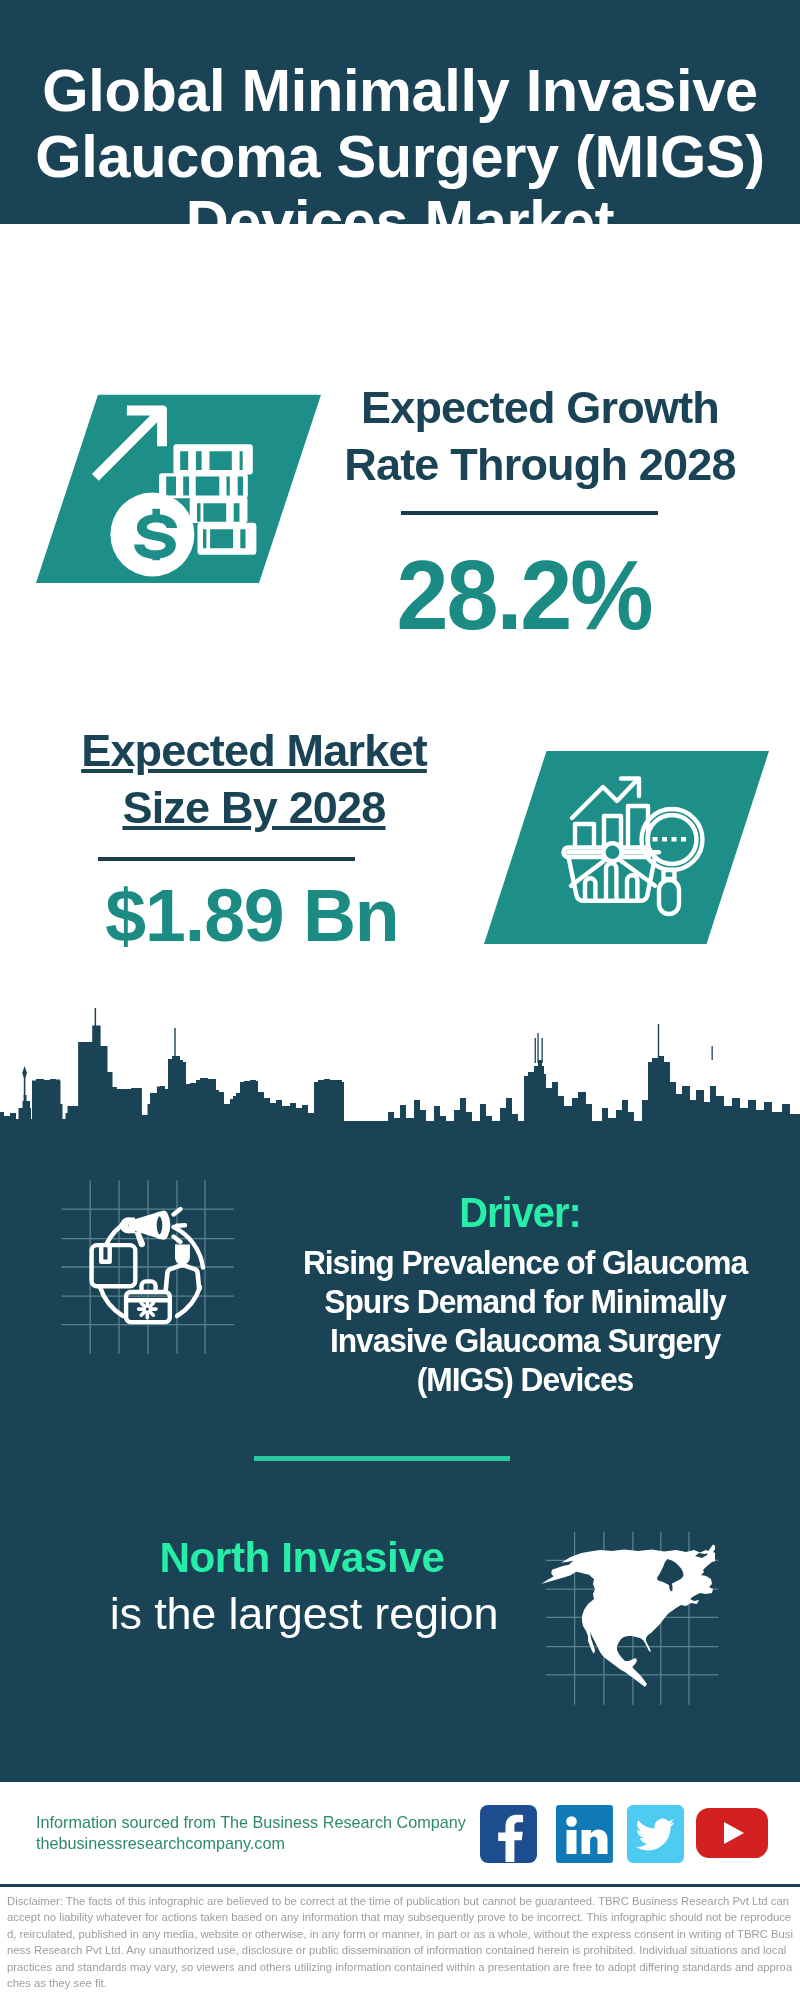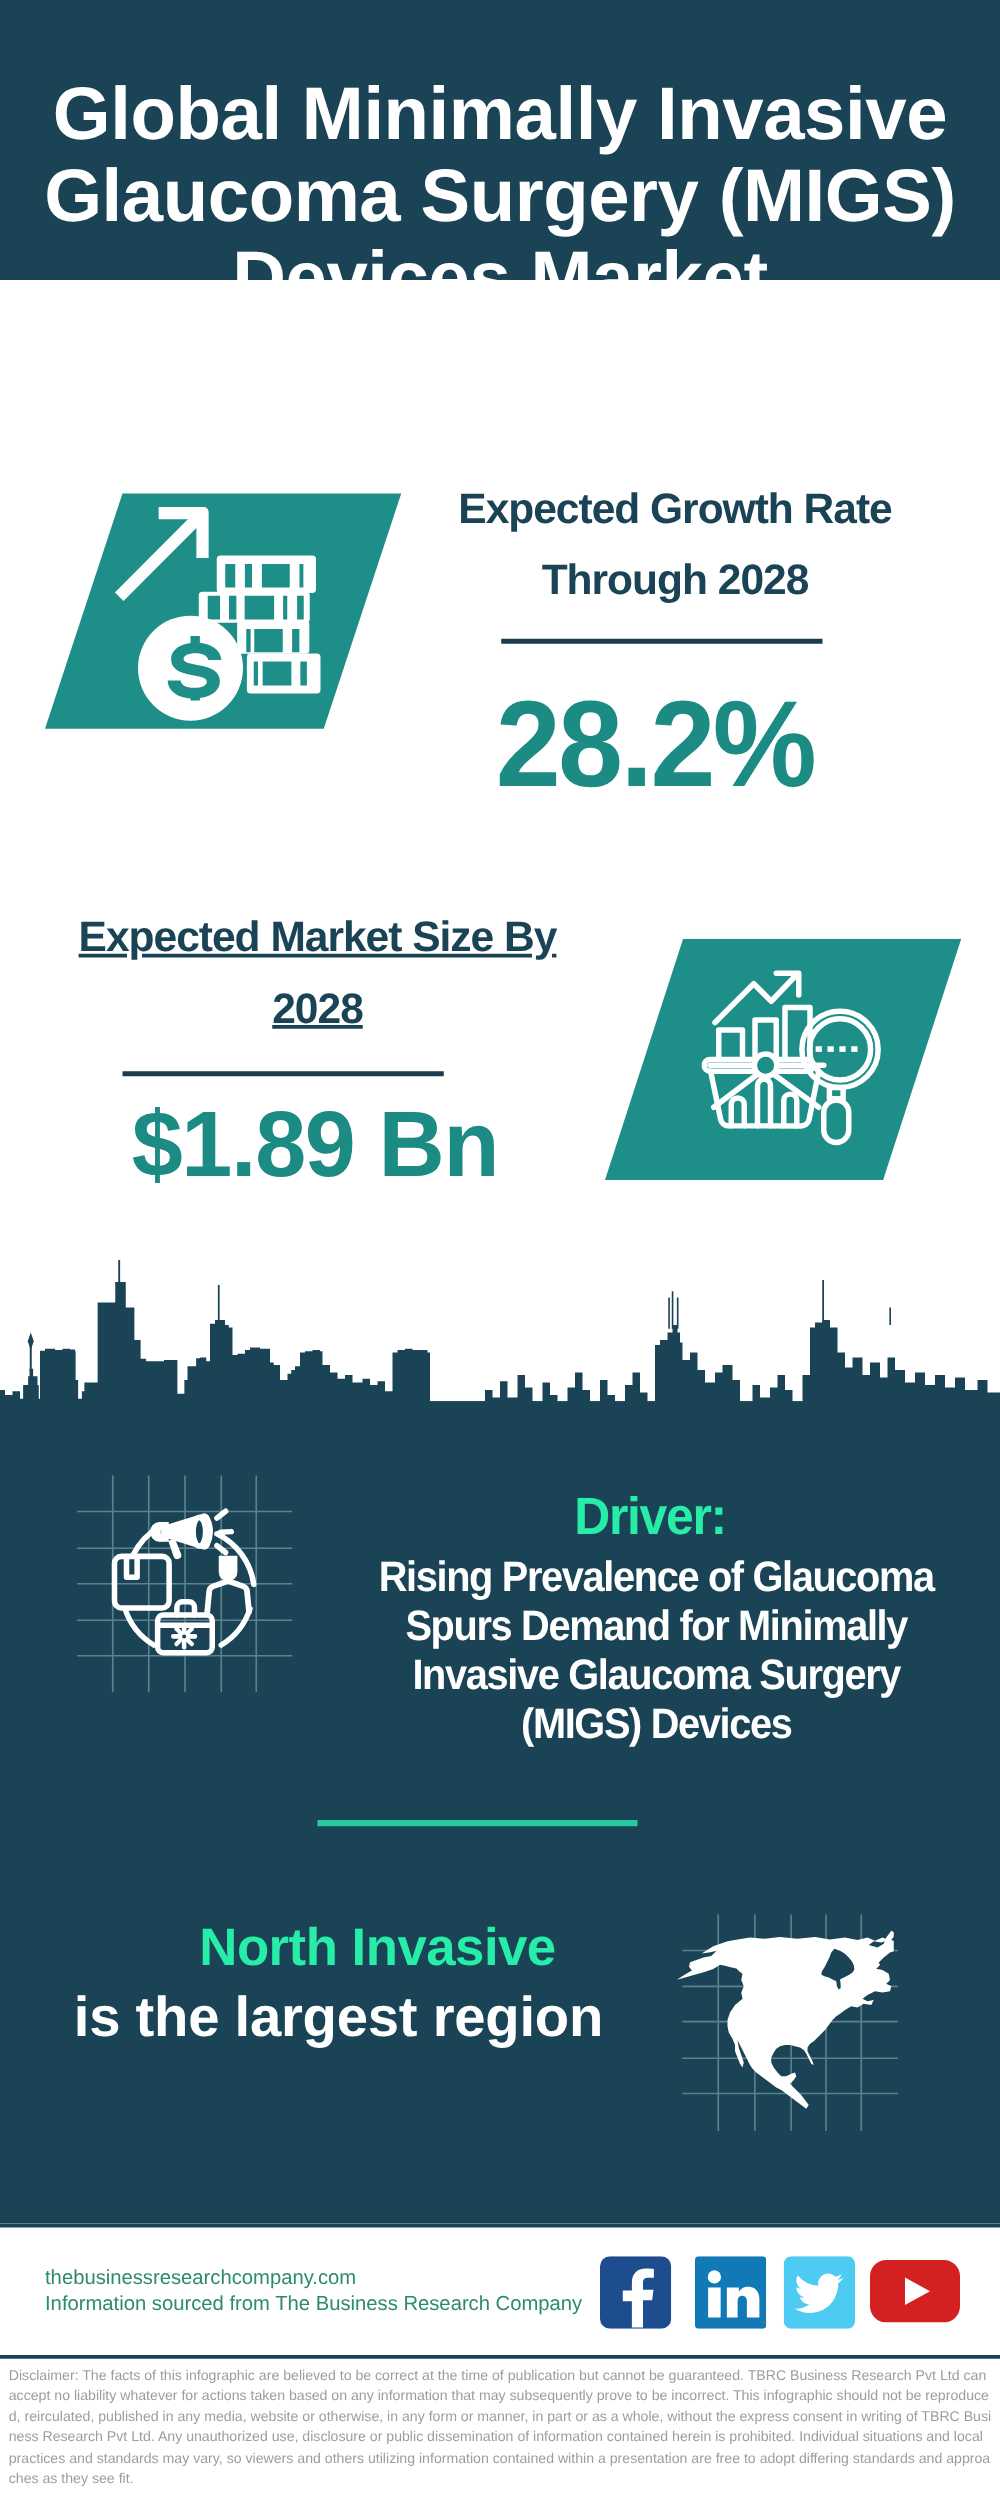--- a/index.html
+++ b/index.html
@@ -6,21 +6,21 @@
   html,body{width:800px;height:2000px;}
   body{background:#fff;font-family:"Liberation Sans",sans-serif;overflow:hidden;}
   .page{position:relative;width:800px;height:2000px;overflow:hidden;}
 
   
   .hdr{position:absolute;left:0;top:0;width:800px;height:224px;background:#1a4456;}
   .hdr h1{position:absolute;left:0;top:58px;width:800px;color:#fff;font-size:59.5px;font-weight:bold;
           text-align:center;line-height:65.5px;letter-spacing:-0.35px;}
 
   
-  .stat-title{position:absolute;color:#1a4456;font-size:34px;font-weight:bold;line-height:57px;
+  .stat-title{position:absolute;color:#1a4456;font-size:45px;font-weight:bold;line-height:57px;
               text-align:center;letter-spacing:-0.8px;}
   .rule{position:absolute;height:4.4px;background:#1a3c4d;}
   .stat-val{position:absolute;color:#1b8b84;font-weight:bold;text-align:center;line-height:1;}
 
   .stat1-icon{position:absolute;left:36px;top:394px;}
   #stat1-title{left:340px;top:379px;width:400px;}
   #stat1-rule{left:401px;top:511px;width:257px;}
   #stat1-val{left:340px;top:546px;width:370px;font-size:98px;letter-spacing:-2.2px;text-indent:-2.2px;transform:scaleX(0.955);transform-origin:center;}
 
   .stat2-icon{position:absolute;left:484px;top:751px;}
@@ -49,21 +49,21 @@
                 border-top:3px solid #1a4456;border-bottom:3px solid #1a4456;}
   #source-text{position:absolute;left:36px;top:1812px;width:460px;color:#2e8b6a;font-size:16.2px;
                line-height:21px;}
   .social{position:absolute;}
   #disclaimer{position:absolute;left:7px;top:1893px;width:786px;color:#9d9d9d;font-size:11.3px;
               line-height:16.4px;text-align:left;word-break:break-all;}
   #mid-rule{position:absolute;left:254px;top:1456px;width:256px;height:5px;background:#2bc9a0;}
   #region-name{position:absolute;left:87px;top:1537px;width:430px;color:#27eda9;font-size:42.2px;
                font-weight:bold;text-align:center;line-height:41.5px;letter-spacing:-0.4px;}
   #region-text{position:absolute;left:59px;top:1589px;width:490px;color:#fff;font-size:45px;
-               font-weight:bold;text-align:left;line-height:49px;letter-spacing:-0.2px;}
+               font-weight:normal;text-align:center;line-height:49px;letter-spacing:-0.2px;}
 
 </style>
 </head>
 <body>
 
 <div class="page">
 
   <div class="hdr">
     <h1>Global Minimally Invasive Glaucoma Surgery (MIGS) Devices Market</h1>
   </div>
@@ -250,22 +250,22 @@
       <path fill="#ffffff" d="M43.4 13.1L52.0 11.5L62.0 10.0L74.0 11.0L86.0 9.5L100.0 11.0L114.0 9.5L126.0 11.5L138.0 10.0L148.0 12.0L156.0 10.0L162.0 12.5L168.0 10.0L173.0 12.0L167.0 14.0L161.0 13.0L157.0 16.0L164.0 18.0L169.0 15.0L171.0 10.0L175.0 4.5L179.0 7.0L175.0 12.0L180.0 14.0L183.0 10.0L185.0 15.0L181.0 20.0L174.0 22.0L169.0 26.0L165.0 30.0L160.0 31.0L155.0 33.0L150.0 30.0L144.0 28.0L138.0 30.0L132.0 31.0L134.0 26.0L140.0 24.0L146.0 23.0L152.0 24.0L159.0 26.0L164.0 28.0L166.0 32.0L163.0 35.0L168.0 36.0L173.0 39.0L174.0 44.0L171.0 47.0L175.0 49.0L174.0 53.0L168.0 54.0L162.0 53.0L156.0 56.0L152.0 59.0L156.0 61.0L161.0 60.0L159.0 64.0L153.0 63.0L148.0 66.0L143.0 65.0L138.0 68.0L134.0 71.0L131.0 73.0L128.0 76.0L125.0 80.0L122.0 84.0L119.0 87.0L116.0 90.0L113.0 93.0L110.0 95.0L108.0 98.0L108.0 101.0L110.0 105.0L112.0 109.0L113.0 112.0L111.0 111.0L109.0 107.0L107.0 103.0L105.0 100.0L102.0 98.0L98.0 97.0L94.0 96.0L90.0 96.0L86.0 97.0L83.0 99.0L81.0 102.0L79.0 106.0L79.0 110.0L81.0 114.0L84.0 118.0L87.0 121.0L91.0 121.0L95.0 119.0L98.0 118.0L99.0 121.0L97.0 124.0L94.0 127.0L97.0 130.0L100.0 133.0L103.0 136.0L106.0 140.0L109.0 144.0L107.0 147.0L103.0 144.0L99.0 141.0L95.0 138.0L91.0 135.0L87.0 132.0L83.0 130.0L79.0 127.0L75.0 124.0L71.0 121.0L67.0 118.0L64.0 115.0L62.0 112.0L60.0 108.0L58.0 104.0L56.0 100.0L54.0 96.0L52.0 92.0L53.0 98.0L55.0 104.0L57.0 110.0L56.0 114.0L54.0 111.0L52.0 106.0L50.0 101.0L50.0 96.0L48.0 91.0L45.0 86.0L44.0 81.0L44.0 76.0L46.0 70.0L50.0 64.0L56.0 59.0L55.0 54.0L57.0 49.0L55.0 44.0L56.0 39.0L54.0 37.6L51.1 34.8L46.5 33.7L41.9 32.5L38.0 31.7L32.6 35.2L25.6 37.6L17.0 40.0L10.0 42.0L3.5 43.8L10.0 39.5L15.5 36.4L13.2 33.3L14.0 29.8L24.8 25.9L31.0 24.8L35.3 20.5L30.2 21.7L23.3 22.8L32.6 17.0Z"></path>
       <path fill="#1a4456" d="M129.5 19.0L134.0 20.5L138.0 23.0L141.0 26.0L143.5 29.0L145.0 32.0L145.5 35.5L144.0 38.0L141.0 40.0L137.0 42.0L134.0 43.5L134.5 47.0L134.5 50.5L133.0 51.5L131.5 49.0L131.0 45.0L128.0 43.5L125.0 42.0L121.5 41.0L119.0 39.5L119.5 37.0L121.5 34.0L123.5 30.0L125.5 26.0L127.0 22.0Z"></path>
     </svg>
   </div>
 
   <div id="region-name">North Invasive</div>
   <div id="region-text"><span>is the largest region</span><br></div>
 
   <div id="footer-white"></div>
   <div id="source-text">
+    <div>Information sourced from The Business Research Company</div>
     <div>thebusinessresearchcompany.com</div>
-    <div>Information sourced from The Business Research Company</div>
   </div>
   <div class="social" style="left:480px;top:1805px">
     <svg width="57" height="58" viewBox="0 0 57 58">
       <rect x="0" y="0" width="57" height="58" rx="8" fill="#1d4c8f"></rect>
       <path fill="#ffffff" d="M34.4 57 V35.2 h7.3 l1.1 -8.5 h-8.4 v-5.4 c0 -2.4 0.7 -4.1 4.2 -4.1 h4.5 V10.1 c-0.8 -0.1 -3.5 -0.3 -6.6 -0.3 c-6.5 0 -11 4 -11 11.3 v6.3 h-7.3 v8.5 h7.3 V57 z"></path>
     </svg>
   </div>
   <div class="social" style="left:556px;top:1805px">
     <svg width="57" height="58" viewBox="0 0 57 58">
       <rect x="0" y="0" width="57" height="58" rx="3" fill="#1179b5"></rect>

